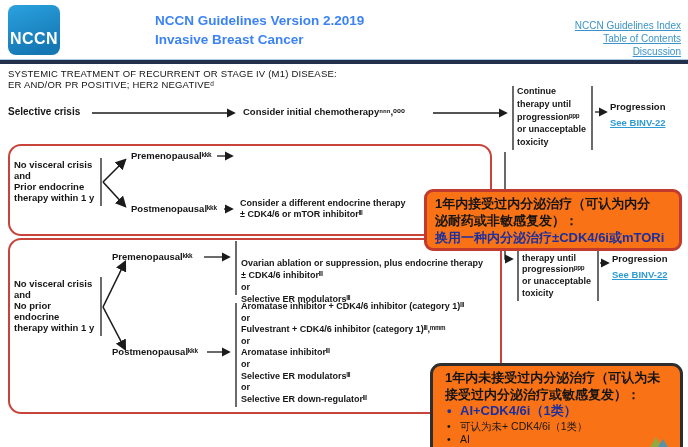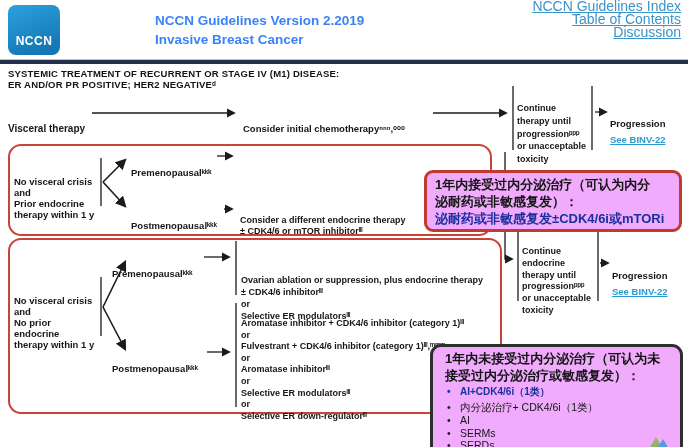--- a/index.html
+++ b/index.html
@@ -6,45 +6,45 @@
   .canvas{
     position:relative;width:688px;height:447px;background:#ffffff;
     font-family:"Liberation Sans","DejaVu Sans",sans-serif;color:#1b1b1b;
     overflow:hidden;margin:0 auto;
   }
   .abs{position:absolute;}
   .ml{white-space:pre-line;}
   
   .logo{left:8px;top:5px;width:52px;height:50px;border-radius:8px;
     background:linear-gradient(160deg,#2aa2de 0%,#1577b4 85%);
-    color:#fff;font-weight:bold;font-size:12px;letter-spacing:.5px;
+    color:#fff;font-weight:bold;font-size:16px;letter-spacing:.5px;
     display:flex;align-items:flex-end;justify-content:center;padding-bottom:7px;box-sizing:border-box;}
   .org{left:66px;top:8px;font-size:9px;line-height:11px;color:#3d3d3d;}
   .doc-title{left:155px;top:11px;font-size:13.5px;font-weight:bold;color:#3b82f6;line-height:19px;}
-  .links{right:7px;top:0;text-align:right;font-size:14px;line-height:13px;}
+  .links{right:7px;top:19px;text-align:right;font-size:10px;line-height:13px;}
   .links a{color:#3a93c9;text-decoration:underline;display:block;cursor:pointer;}
   .hdr-rule{left:0;top:59px;width:688px;height:4px;background:#22304c;border-top:1px solid #a9cde4;}
   
-  .sec{left:8px;font-size:9.5px;font-weight:bold;letter-spacing:.2px;color:#131313;}
+  .sec{left:8px;font-size:9.5px;font-weight:normal;letter-spacing:.2px;color:#131313;}
   
   .ft{font-weight:bold;font-size:9px;line-height:10.5px;color:#161616;}
   .ft10{font-weight:bold;font-size:10px;color:#161616;}
   .ft95{font-weight:bold;font-size:9.5px;color:#161616;}
   .link-blue{color:#2e9ad2;text-decoration:underline;font-weight:bold;font-size:9.5px;cursor:pointer;}
   
   .redbox{border:2.5px solid #c8443a;border-radius:13px;background:transparent;z-index:3;}
   
-  .callout{z-index:5;background:#f0abfc;box-sizing:border-box;}
+  .callout{z-index:5;background:#f97316;box-sizing:border-box;margin-top:19px;}
   .co1{left:424px;top:170px;width:258px;height:62px;border:3px solid #c03a2e;border-radius:9px;padding:3px 8px;}
   .co2{left:430px;top:344px;width:253px;height:120px;border:3px solid #2e2e2e;border-radius:11px;padding:4px 12px;}
   .co-title{font-size:13px;font-weight:bold;line-height:17px;color:#141414;}
   .co-highlight{font-size:13px;font-weight:bold;line-height:18px;color:#1b2f9e;}
   .bullet-row{position:relative;padding-left:15px;font-size:10.5px;line-height:12.5px;color:#151515;}
   .bullet-row::before{content:"•";position:absolute;left:2px;top:0;}
-  .bullet-hl{font-size:10px;font-weight:bold;line-height:16px;color:#1b2f9e;} .z4{z-index:4;margin-top:17px;}
+  .bullet-hl{font-size:13px;font-weight:bold;line-height:16px;color:#1b2f9e;} .z4{z-index:4;}
   svg.flow{left:0;top:0;z-index:2;}
   
   .wm{right:20px;bottom:0;width:18px;height:10px;z-index:6;opacity:.8;}
   .wm .t1{position:absolute;left:0;bottom:0;width:0;height:0;
     border-left:6px solid transparent;border-right:6px solid transparent;border-bottom:10px solid #7ab648;}
   .wm .t2{position:absolute;left:8px;bottom:0;width:0;height:0;
     border-left:5px solid transparent;border-right:5px solid transparent;border-bottom:8px solid #2e9ad2;}
 </style>
 </head>
 <body>
@@ -90,21 +90,21 @@
       <line x1="101" y1="277" x2="101" y2="336"></line>
       <line x1="103" y1="307" x2="125" y2="262" marker-end="url(#arr)" stroke-width="1.6"></line>
       <line x1="103" y1="307" x2="125" y2="349" marker-end="url(#arr)" stroke-width="1.6"></line>
       <line x1="204" y1="257" x2="229" y2="257" marker-end="url(#arr)"></line>
       <line x1="207" y1="352" x2="229" y2="352" marker-end="url(#arr)"></line>
       <line x1="236" y1="241" x2="236" y2="295"></line>
       <line x1="236" y1="303" x2="236" y2="407"></line>
     </g>
   </svg>
 
-  <div class="abs ft10 z4" style="left:8px;top:106px">Visceral therapy</div>
+  <div class="abs ft10 z4" style="left:8px;top:106px">Selective crisis</div>
   <div class="abs ft95 z4" style="left:243px;top:106px">Consider initial chemotherapyⁿⁿⁿ,ᵒᵒᵒ</div>
 
   <div class="abs ft ml z4" style="left:517px;top:85px;width:74px;line-height:12.8px">Continue
 therapy until
 progressionᵖᵖᵖ
 or unacceptable
 toxicity</div>
   <div class="abs z4" style="left:610px;top:101px">
     <div class="ft95">Progression</div>
     <a class="link-blue">See BINV-22</a>
@@ -116,21 +116,21 @@
 Prior endocrine
 therapy within 1 y</div>
   <div class="abs ft95 z4" style="left:131px;top:150px">Premenopausalᵏᵏᵏ</div>
   <div class="abs ft95 z4" style="left:131px;top:203px">Postmenopausalᵏᵏᵏ</div>
   <div class="abs ft ml z4" style="left:240px;top:198px">Consider a different endocrine therapy
 ± CDK4/6 or mTOR inhibitorˡˡˡ</div>
 
   <div class="abs callout co1">
     <div class="co-title ml">1年内接受过内分泌治疗（可认为内分
 泌耐药或非敏感复发）：</div>
-    <div class="co-highlight">泌耐药或非敏感复发±CDK4/6i或mTORi</div>
+    <div class="co-highlight">换用一种内分泌治疗±CDK4/6i或mTORi</div>
   </div>
 
   <div class="abs ft ml z4" style="left:522px;top:229px;width:74px;line-height:11.8px">Continue
 endocrine
 therapy until
 progressionᵖᵖᵖ
 or unacceptable
 toxicity</div>
   <div class="abs z4" style="left:612px;top:253px">
     <div class="ft95">Progression</div>
@@ -156,21 +156,21 @@
 Aromatase inhibitorˡˡˡ
 or
 Selective ER modulatorsˡˡˡ
 or
 Selective ER down-regulatorˡˡˡ</div>
 
   <div class="abs callout co2">
     <div class="co-title ml" style="line-height:16.5px">1年内未接受过内分泌治疗（可认为未
 接受过内分泌治疗或敏感复发）：</div>
     <div class="bullet-row bullet-hl">AI+CDK4/6i（1类）</div>
-    <div class="bullet-row" style="line-height:14px">内分泌治疗+ CDK4/6i（1类）</div>
+    <div class="bullet-row" style="line-height:14px">可认为未+ CDK4/6i（1类）</div>
     <div class="bullet-row">AI</div>
     <div class="bullet-row">SERMs</div>
     <div class="bullet-row">SERDs</div>
   </div>
 
   <div class="abs wm">
     <div class="t1"></div>
       <div class="t2"></div>
   </div>
 

